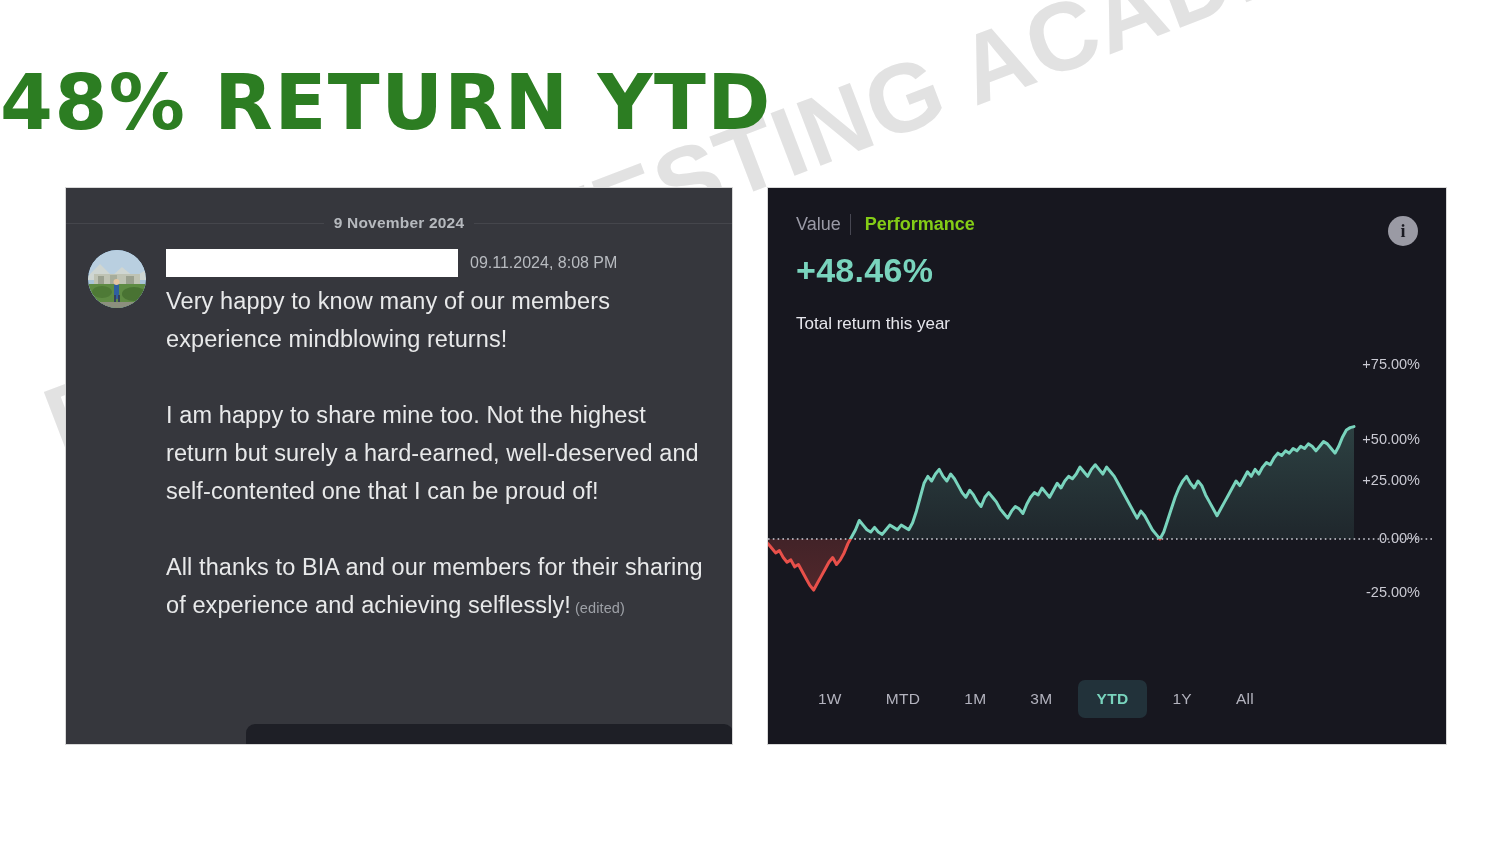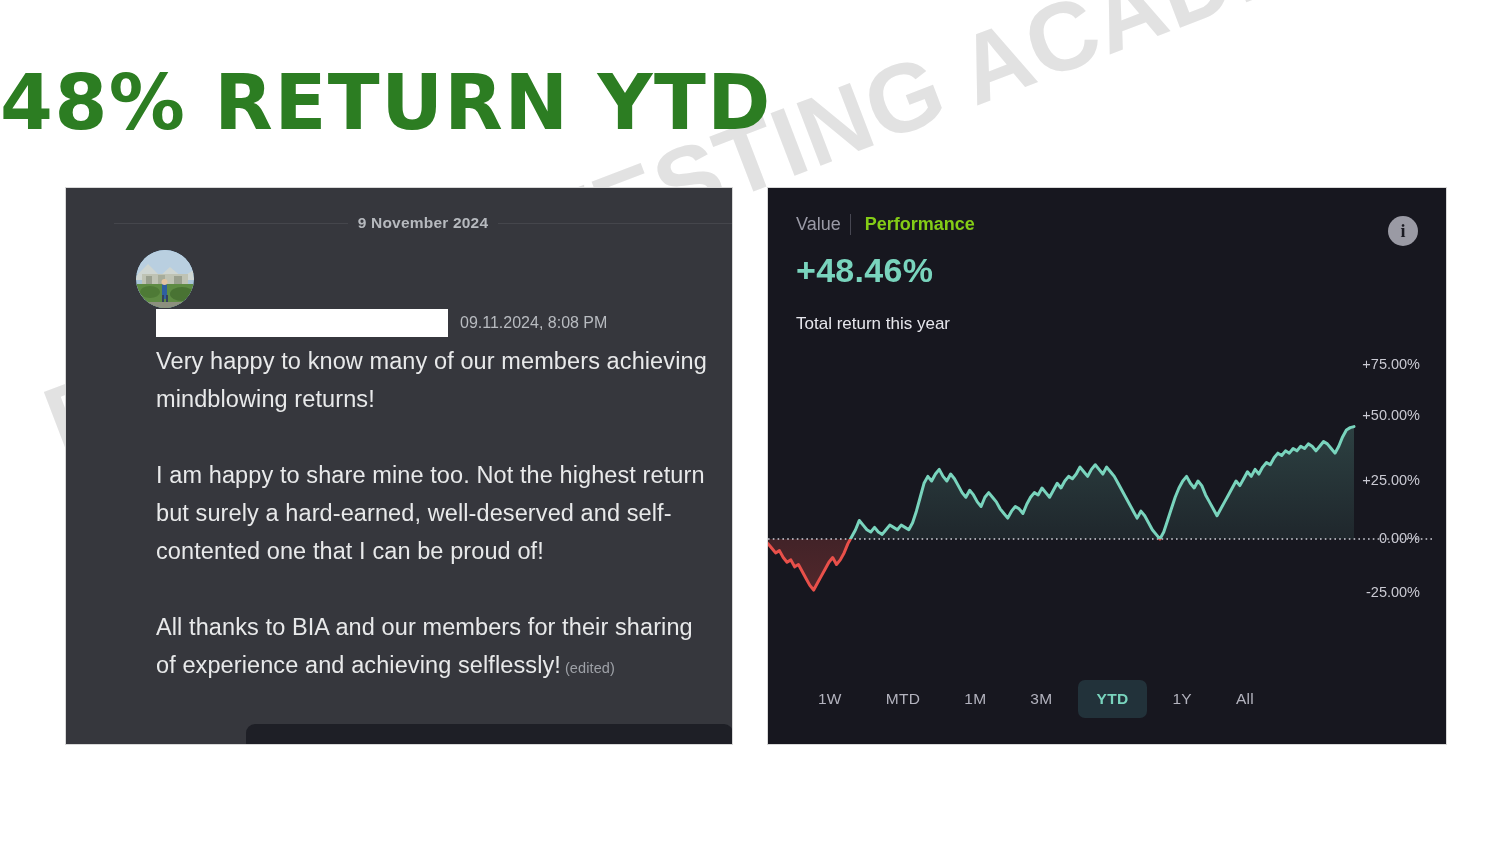--- a/index.html
+++ b/index.html
@@ -44,21 +44,20 @@
 
   
   .chat-panel {
     position: absolute;
     left: 66px; top: 188px;
     width: 666px; height: 556px;
     background: #36373d;
     overflow: hidden;
     z-index: 4;
     box-shadow: 0 0 0 1px #d8d8d8;
-    padding-left: 48px;
   }
   .date-divider {
     position: relative;
     margin-top: 26px;
     height: 18px;
     text-align: center;
   }
   .date-divider::before {
     content: "";
     position: absolute; left: 0; right: 0; top: 9px;
@@ -69,21 +68,20 @@
     background: #36373d;
     padding: 0 10px;
     font-size: 15.5px;
     font-weight: 700;
     color: #b6b9be;
     letter-spacing: .2px;
   }
   .msg {
     display: flex;
     padding: 16px 20px 0 22px;
-    flex-direction: column;
   }
   .avatar {
     width: 58px; height: 58px;
     border-radius: 50%;
     flex: 0 0 58px;
     margin-top: 2px;
     overflow: hidden;
     position: relative;
     background: #7fa3c0;
   }
@@ -261,21 +259,21 @@
         </svg>
       </div>
 
       <div class="msg-body">
         <div class="msg-head">
           <div class="author-redacted"></div>
           <div class="timestamp">09.11.2024, 8:08 PM</div>
         </div>
 
         <div class="msg-text">
-          <p>Very happy to know many of our members achieving mindblowing returns!</p>
+          <p>Very happy to know many of our members experience mindblowing returns!</p>
           <p class="gap">I am happy to share mine too. Not the highest return but surely a hard-earned, well-deserved and self-contented one that I can be proud of!</p>
           <p class="gap"><span>All thanks to BIA and our members for their sharing of experience and achieving selflessly!</span><span class="edited">(edited)</span></p>
         </div>
       </div>
     </div>
 
     <div class="embed-stub"></div>
   </div>
 
   <div class="chart-panel">
@@ -311,21 +309,21 @@
           <path d="M0.00 215.64 L3.81 220.28 L7.61 224.92 L11.42 222.60 L15.22 229.56 L19.03 234.20 L22.83 231.88 L26.64 238.84 L30.44 236.52 L34.25 243.48 L38.05 250.44 L41.86 257.40 L45.66 262.04 L49.47 255.08 L53.27 248.12 L57.08 241.16 L60.88 234.20 L64.69 229.56 L68.49 236.52 L72.30 231.88 L76.10 224.92 L79.91 215.64 L83.71 208.68 L87.52 201.72 L91.32 192.44 L95.13 197.08 L98.94 201.72 L102.74 204.04 L106.55 199.40 L110.35 204.04 L114.16 206.36 L117.96 201.72 L121.77 197.08 L125.57 199.40 L129.38 201.72 L133.18 197.08 L136.99 199.40 L140.79 201.72 L144.60 194.76 L148.40 183.16 L152.21 169.24 L156.01 155.32 L159.82 148.36 L163.62 153.00 L167.43 146.04 L171.23 141.40 L175.04 148.36 L178.84 153.00 L182.65 146.04 L186.45 150.68 L190.26 157.64 L194.06 164.60 L197.87 169.24 L201.68 162.28 L205.48 166.92 L209.29 173.88 L213.09 178.52 L216.90 169.24 L220.70 164.60 L224.51 169.24 L228.31 173.88 L232.12 180.84 L235.92 185.48 L239.73 190.12 L243.53 183.16 L247.34 178.52 L251.14 180.84 L254.95 185.48 L258.75 176.20 L262.56 169.24 L266.36 164.60 L270.17 166.92 L273.97 159.96 L277.78 164.60 L281.58 169.24 L285.39 162.28 L289.19 155.32 L293.00 159.96 L296.81 153.00 L300.61 148.36 L304.42 150.68 L308.22 146.04 L312.03 139.08 L315.83 143.72 L319.64 148.36 L323.44 141.40 L327.25 136.76 L331.05 141.40 L334.86 146.04 L338.66 139.08 L342.47 143.72 L346.27 148.36 L350.08 155.32 L353.88 162.28 L357.69 169.24 L361.49 176.20 L365.30 183.16 L369.10 190.12 L372.91 183.16 L376.71 187.80 L380.52 194.76 L384.32 201.72 L388.13 206.36 L391.94 211.00 L395.74 204.04 L399.55 192.44 L403.35 180.84 L407.16 169.24 L410.96 159.96 L414.77 153.00 L418.57 148.36 L422.38 155.32 L426.18 159.96 L429.99 153.00 L433.79 157.64 L437.60 166.92 L441.40 173.88 L445.21 180.84 L449.01 187.80 L452.82 180.84 L456.62 173.88 L460.43 166.92 L464.23 159.96 L468.04 153.00 L471.84 157.64 L475.65 150.68 L479.45 143.72 L483.26 148.36 L487.06 141.40 L490.87 146.04 L494.68 139.08 L498.48 134.44 L502.29 136.76 L506.09 129.80 L509.90 125.16 L513.70 127.48 L517.51 122.84 L521.31 125.16 L525.12 120.52 L528.92 122.84 L532.73 118.20 L536.53 120.52 L540.34 115.88 L544.14 118.20 L547.95 122.84 L551.75 118.20 L555.56 113.56 L559.36 115.88 L563.17 120.52 L566.97 125.16 L570.78 118.20 L574.58 108.92 L578.39 101.96 L582.19 99.64 L586.00 98.57 L586.00 211.00 L0.00 211.00 Z" fill="url(#gpos)" clip-path="url(#clipPos)"></path>
           <path d="M0.00 215.64 L3.81 220.28 L7.61 224.92 L11.42 222.60 L15.22 229.56 L19.03 234.20 L22.83 231.88 L26.64 238.84 L30.44 236.52 L34.25 243.48 L38.05 250.44 L41.86 257.40 L45.66 262.04 L49.47 255.08 L53.27 248.12 L57.08 241.16 L60.88 234.20 L64.69 229.56 L68.49 236.52 L72.30 231.88 L76.10 224.92 L79.91 215.64 L83.71 208.68 L87.52 201.72 L91.32 192.44 L95.13 197.08 L98.94 201.72 L102.74 204.04 L106.55 199.40 L110.35 204.04 L114.16 206.36 L117.96 201.72 L121.77 197.08 L125.57 199.40 L129.38 201.72 L133.18 197.08 L136.99 199.40 L140.79 201.72 L144.60 194.76 L148.40 183.16 L152.21 169.24 L156.01 155.32 L159.82 148.36 L163.62 153.00 L167.43 146.04 L171.23 141.40 L175.04 148.36 L178.84 153.00 L182.65 146.04 L186.45 150.68 L190.26 157.64 L194.06 164.60 L197.87 169.24 L201.68 162.28 L205.48 166.92 L209.29 173.88 L213.09 178.52 L216.90 169.24 L220.70 164.60 L224.51 169.24 L228.31 173.88 L232.12 180.84 L235.92 185.48 L239.73 190.12 L243.53 183.16 L247.34 178.52 L251.14 180.84 L254.95 185.48 L258.75 176.20 L262.56 169.24 L266.36 164.60 L270.17 166.92 L273.97 159.96 L277.78 164.60 L281.58 169.24 L285.39 162.28 L289.19 155.32 L293.00 159.96 L296.81 153.00 L300.61 148.36 L304.42 150.68 L308.22 146.04 L312.03 139.08 L315.83 143.72 L319.64 148.36 L323.44 141.40 L327.25 136.76 L331.05 141.40 L334.86 146.04 L338.66 139.08 L342.47 143.72 L346.27 148.36 L350.08 155.32 L353.88 162.28 L357.69 169.24 L361.49 176.20 L365.30 183.16 L369.10 190.12 L372.91 183.16 L376.71 187.80 L380.52 194.76 L384.32 201.72 L388.13 206.36 L391.94 211.00 L395.74 204.04 L399.55 192.44 L403.35 180.84 L407.16 169.24 L410.96 159.96 L414.77 153.00 L418.57 148.36 L422.38 155.32 L426.18 159.96 L429.99 153.00 L433.79 157.64 L437.60 166.92 L441.40 173.88 L445.21 180.84 L449.01 187.80 L452.82 180.84 L456.62 173.88 L460.43 166.92 L464.23 159.96 L468.04 153.00 L471.84 157.64 L475.65 150.68 L479.45 143.72 L483.26 148.36 L487.06 141.40 L490.87 146.04 L494.68 139.08 L498.48 134.44 L502.29 136.76 L506.09 129.80 L509.90 125.16 L513.70 127.48 L517.51 122.84 L521.31 125.16 L525.12 120.52 L528.92 122.84 L532.73 118.20 L536.53 120.52 L540.34 115.88 L544.14 118.20 L547.95 122.84 L551.75 118.20 L555.56 113.56 L559.36 115.88 L563.17 120.52 L566.97 125.16 L570.78 118.20 L574.58 108.92 L578.39 101.96 L582.19 99.64 L586.00 98.57 L586.00 211.00 L0.00 211.00 Z" fill="url(#gneg)" clip-path="url(#clipNeg)"></path>
           <line x1="0" y1="211" x2="664" y2="211" stroke="#cfcfd8" stroke-width="1.6" stroke-dasharray="1.6 3.2"></line>
           <path d="M0.00 215.64 L3.81 220.28 L7.61 224.92 L11.42 222.60 L15.22 229.56 L19.03 234.20 L22.83 231.88 L26.64 238.84 L30.44 236.52 L34.25 243.48 L38.05 250.44 L41.86 257.40 L45.66 262.04 L49.47 255.08 L53.27 248.12 L57.08 241.16 L60.88 234.20 L64.69 229.56 L68.49 236.52 L72.30 231.88 L76.10 224.92 L79.91 215.64 L83.71 208.68 L87.52 201.72 L91.32 192.44 L95.13 197.08 L98.94 201.72 L102.74 204.04 L106.55 199.40 L110.35 204.04 L114.16 206.36 L117.96 201.72 L121.77 197.08 L125.57 199.40 L129.38 201.72 L133.18 197.08 L136.99 199.40 L140.79 201.72 L144.60 194.76 L148.40 183.16 L152.21 169.24 L156.01 155.32 L159.82 148.36 L163.62 153.00 L167.43 146.04 L171.23 141.40 L175.04 148.36 L178.84 153.00 L182.65 146.04 L186.45 150.68 L190.26 157.64 L194.06 164.60 L197.87 169.24 L201.68 162.28 L205.48 166.92 L209.29 173.88 L213.09 178.52 L216.90 169.24 L220.70 164.60 L224.51 169.24 L228.31 173.88 L232.12 180.84 L235.92 185.48 L239.73 190.12 L243.53 183.16 L247.34 178.52 L251.14 180.84 L254.95 185.48 L258.75 176.20 L262.56 169.24 L266.36 164.60 L270.17 166.92 L273.97 159.96 L277.78 164.60 L281.58 169.24 L285.39 162.28 L289.19 155.32 L293.00 159.96 L296.81 153.00 L300.61 148.36 L304.42 150.68 L308.22 146.04 L312.03 139.08 L315.83 143.72 L319.64 148.36 L323.44 141.40 L327.25 136.76 L331.05 141.40 L334.86 146.04 L338.66 139.08 L342.47 143.72 L346.27 148.36 L350.08 155.32 L353.88 162.28 L357.69 169.24 L361.49 176.20 L365.30 183.16 L369.10 190.12 L372.91 183.16 L376.71 187.80 L380.52 194.76 L384.32 201.72 L388.13 206.36 L391.94 211.00 L395.74 204.04 L399.55 192.44 L403.35 180.84 L407.16 169.24 L410.96 159.96 L414.77 153.00 L418.57 148.36 L422.38 155.32 L426.18 159.96 L429.99 153.00 L433.79 157.64 L437.60 166.92 L441.40 173.88 L445.21 180.84 L449.01 187.80 L452.82 180.84 L456.62 173.88 L460.43 166.92 L464.23 159.96 L468.04 153.00 L471.84 157.64 L475.65 150.68 L479.45 143.72 L483.26 148.36 L487.06 141.40 L490.87 146.04 L494.68 139.08 L498.48 134.44 L502.29 136.76 L506.09 129.80 L509.90 125.16 L513.70 127.48 L517.51 122.84 L521.31 125.16 L525.12 120.52 L528.92 122.84 L532.73 118.20 L536.53 120.52 L540.34 115.88 L544.14 118.20 L547.95 122.84 L551.75 118.20 L555.56 113.56 L559.36 115.88 L563.17 120.52 L566.97 125.16 L570.78 118.20 L574.58 108.92 L578.39 101.96 L582.19 99.64 L586.00 98.57" fill="none" stroke="#e8504a" stroke-width="3" stroke-linejoin="round" stroke-linecap="round" clip-path="url(#clipNeg)"></path>
           <path d="M0.00 215.64 L3.81 220.28 L7.61 224.92 L11.42 222.60 L15.22 229.56 L19.03 234.20 L22.83 231.88 L26.64 238.84 L30.44 236.52 L34.25 243.48 L38.05 250.44 L41.86 257.40 L45.66 262.04 L49.47 255.08 L53.27 248.12 L57.08 241.16 L60.88 234.20 L64.69 229.56 L68.49 236.52 L72.30 231.88 L76.10 224.92 L79.91 215.64 L83.71 208.68 L87.52 201.72 L91.32 192.44 L95.13 197.08 L98.94 201.72 L102.74 204.04 L106.55 199.40 L110.35 204.04 L114.16 206.36 L117.96 201.72 L121.77 197.08 L125.57 199.40 L129.38 201.72 L133.18 197.08 L136.99 199.40 L140.79 201.72 L144.60 194.76 L148.40 183.16 L152.21 169.24 L156.01 155.32 L159.82 148.36 L163.62 153.00 L167.43 146.04 L171.23 141.40 L175.04 148.36 L178.84 153.00 L182.65 146.04 L186.45 150.68 L190.26 157.64 L194.06 164.60 L197.87 169.24 L201.68 162.28 L205.48 166.92 L209.29 173.88 L213.09 178.52 L216.90 169.24 L220.70 164.60 L224.51 169.24 L228.31 173.88 L232.12 180.84 L235.92 185.48 L239.73 190.12 L243.53 183.16 L247.34 178.52 L251.14 180.84 L254.95 185.48 L258.75 176.20 L262.56 169.24 L266.36 164.60 L270.17 166.92 L273.97 159.96 L277.78 164.60 L281.58 169.24 L285.39 162.28 L289.19 155.32 L293.00 159.96 L296.81 153.00 L300.61 148.36 L304.42 150.68 L308.22 146.04 L312.03 139.08 L315.83 143.72 L319.64 148.36 L323.44 141.40 L327.25 136.76 L331.05 141.40 L334.86 146.04 L338.66 139.08 L342.47 143.72 L346.27 148.36 L350.08 155.32 L353.88 162.28 L357.69 169.24 L361.49 176.20 L365.30 183.16 L369.10 190.12 L372.91 183.16 L376.71 187.80 L380.52 194.76 L384.32 201.72 L388.13 206.36 L391.94 211.00 L395.74 204.04 L399.55 192.44 L403.35 180.84 L407.16 169.24 L410.96 159.96 L414.77 153.00 L418.57 148.36 L422.38 155.32 L426.18 159.96 L429.99 153.00 L433.79 157.64 L437.60 166.92 L441.40 173.88 L445.21 180.84 L449.01 187.80 L452.82 180.84 L456.62 173.88 L460.43 166.92 L464.23 159.96 L468.04 153.00 L471.84 157.64 L475.65 150.68 L479.45 143.72 L483.26 148.36 L487.06 141.40 L490.87 146.04 L494.68 139.08 L498.48 134.44 L502.29 136.76 L506.09 129.80 L509.90 125.16 L513.70 127.48 L517.51 122.84 L521.31 125.16 L525.12 120.52 L528.92 122.84 L532.73 118.20 L536.53 120.52 L540.34 115.88 L544.14 118.20 L547.95 122.84 L551.75 118.20 L555.56 113.56 L559.36 115.88 L563.17 120.52 L566.97 125.16 L570.78 118.20 L574.58 108.92 L578.39 101.96 L582.19 99.64 L586.00 98.57" fill="none" stroke="#79d4bd" stroke-width="3" stroke-linejoin="round" stroke-linecap="round" clip-path="url(#clipPos)"></path>
         </svg>
       <div class="ylabels" id="ylabels">
           <div class="ylabel" style="top: 256px;">-25.00%</div>
           <div class="ylabel" style="top: 202px;">0.00%</div>
           <div class="ylabel" style="top: 144px;">+25.00%</div>
-          <div class="ylabel" style="top: 79px; margin-left: 41px;">+50.00%</div>
+          <div class="ylabel" style="top: 103px; margin-left: 41px;">+50.00%</div>
           <div class="ylabel" style="top: 28px;">+75.00%</div>
         </div>
     </div>
 
     <div class="ranges" id="ranges">
         <div class="range-btn">1W</div>
         <div class="range-btn">MTD</div>
         <div class="range-btn">1M</div>
         <div class="range-btn">3M</div>
         <div class="range-btn active">YTD</div>

